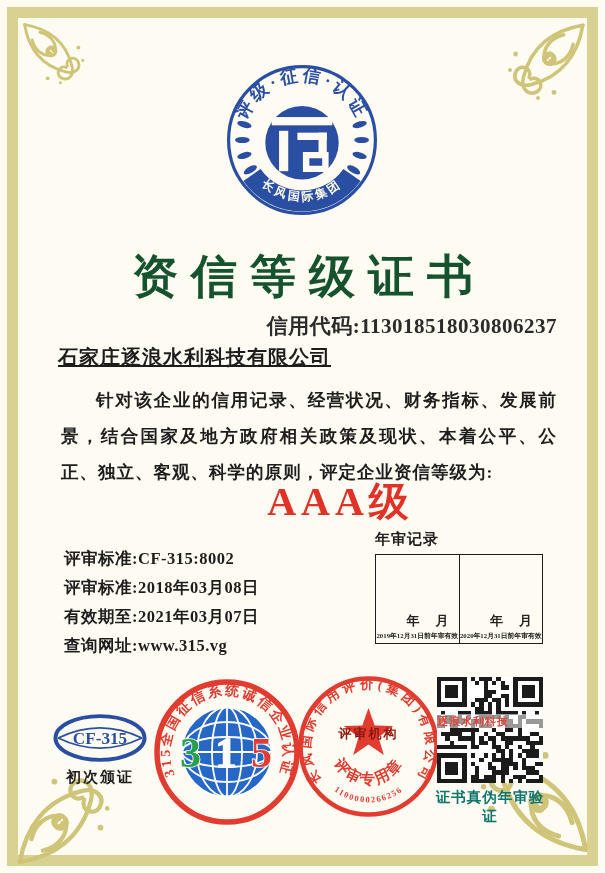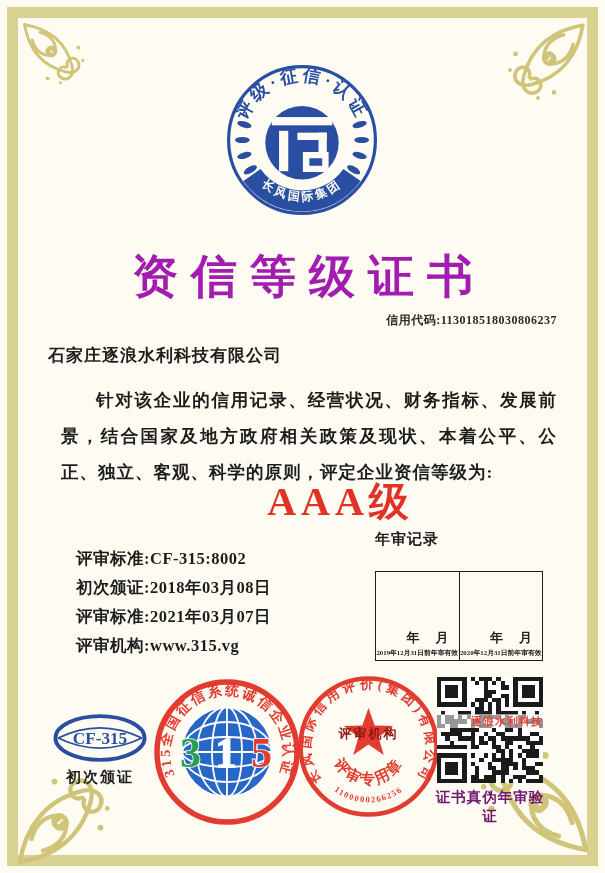--- a/index.html
+++ b/index.html
@@ -10,59 +10,59 @@
   }
   .frame{position:absolute;inset:7px;border:11px solid #d9d192;pointer-events:none;}
   .flourish{position:absolute;pointer-events:none;}
   .fl-tl{left:22px;top:22px;width:64px;height:64px;}
   .fl-tr{left:506px;top:22px;width:80px;height:80px;transform:scaleX(-1);}
   .fl-bl{left:16px;top:770px;width:96px;height:96px;transform:scaleY(-1);}
   .fl-br{left:478px;top:742px;width:112px;height:112px;transform:scale(-1,-1);}
   .emblem{position:absolute;left:224px;top:62px;width:156px;height:156px;}
   .title{
     position:absolute;left:0;top:246px;width:605px;text-align:center;
-    font-size:46px;font-weight:bold;letter-spacing:13px;color:#a21caf;text-indent:13px;
+    font-size:46px;font-weight:bold;letter-spacing:13px;color:#14532d;text-indent:13px;
   }
   .credit-code{
     position:absolute;left:0;top:312px;width:557px;text-align:right;
-    font-size:12px;font-weight:bold;color:#2b2b2b;letter-spacing:.5px;
+    font-size:21px;font-weight:bold;color:#2b2b2b;letter-spacing:.5px;
   }
   .company{
-    position:absolute;left:48px;top:344px;width:480px;
-    font-size:17px;font-weight:bold;color:#1d1d1d;letter-spacing:1px;
+    position:absolute;left:58px;top:344px;width:480px;
+    font-size:20px;font-weight:bold;color:#1d1d1d;letter-spacing:1px;text-decoration:underline;
   }
   .statement{
     position:absolute;left:57px;top:378px;width:496px;margin:4px;
     font-size:17.5px;font-weight:bold;line-height:36px;color:#1d1d1d;
     text-align:justify;text-indent:2em;letter-spacing:1px;
   }
   .rating{
     position:absolute;left:0;top:474px;width:605px;text-align:center;
     font-size:40px;font-weight:bold;color:#e03227;letter-spacing:5px;margin-left:38px;
   }
-  .details{position:absolute;left:76px;top:544px;width:300px;}
+  .details{position:absolute;left:64px;top:544px;width:300px;}
   .details .line{font-size:16.5px;font-weight:bold;line-height:29px;color:#1d1d1d;letter-spacing:.5px;}
   .annual{position:absolute;left:375px;top:530px;width:168px;}
-  .annual .annual-title{font-size:15px;font-weight:bold;color:#1d1d1d;margin-bottom:22px;letter-spacing:1px;}
+  .annual .annual-title{font-size:15px;font-weight:bold;color:#1d1d1d;margin-bottom:5px;letter-spacing:1px;}
   .annual .grid{display:flex;border:1.5px solid #1d1d1d;height:88px;}
   .annual .cell{flex:1;display:flex;flex-direction:column;justify-content:flex-end;min-width:0;}
   .annual .cell + .cell{border-left:1.5px solid #1d1d1d;}
   .annual .ym{display:flex;justify-content:flex-end;gap:16px;padding:0 10px 1px 0;font-size:13px;font-weight:bold;}
   .annual .note{font-size:6.8px;font-weight:bold;text-align:center;white-space:nowrap;padding-bottom:2px;letter-spacing:0;}
   .cf-badge{position:absolute;left:50px;top:713px;width:100px;height:50px;}
   .cf-caption{position:absolute;left:40px;top:768px;width:120px;text-align:center;font-size:15px;font-weight:bold;letter-spacing:2px;color:#1d1d1d;}
   .globe-badge{position:absolute;left:152px;top:677px;width:150px;height:150px;}
   .seal-badge{position:absolute;left:296px;top:674px;width:145px;height:145px;}
   .qr-wrap{position:absolute;left:437px;top:677px;width:106px;height:106px;background:#fff;}
   .qr-overlay{
-    position:absolute;left:437px;top:714px;width:106px;text-align:right;
+    position:absolute;left:437px;top:714px;width:106px;text-align:left;
     font-size:11px;font-weight:bold;color:#e04438;letter-spacing:1px;
     background:rgba(255,255,255,.55);line-height:14px;
   }
-  .qr-caption{position:absolute;left:430px;top:788px;width:120px;text-align:center;font-size:14.5px;font-weight:bold;color:#701a75;letter-spacing:1px;}
+  .qr-caption{position:absolute;left:430px;top:788px;width:120px;text-align:center;font-size:14.5px;font-weight:bold;color:#0f766e;letter-spacing:1px;}
   svg text{font-family:"Liberation Serif","DejaVu Serif",serif;}
 </style>
 </head>
 <body>
 
 <div class="page">
 
   <div class="frame"></div>
 
   <svg width="0" height="0" style="position:absolute">
@@ -151,23 +151,23 @@
 
   <div class="title">资信等级证书</div>
   <div class="credit-code">信用代码:113018518030806237</div>
 
   <div class="company">石家庄逐浪水利科技有限公司</div>
   <p class="statement">针对该企业的信用记录、经营状况、财务指标、发展前景，结合国家及地方政府相关政策及现状、本着公平、公正、独立、客观、科学的原则，评定企业资信等级为:</p>
   <div class="rating">AAA级</div>
 
   <div class="details">
     <div class="line">评审标准:CF-315:8002</div>
-    <div class="line">初次颁证:2018年03月08日</div>
-    <div class="line">评审标准:2021年03月07日</div>
-    <div class="line">评审机构:www.315.vg</div>
+    <div class="line">评审标准:2018年03月08日</div>
+    <div class="line">有效期至:2021年03月07日</div>
+    <div class="line">查询网址:www.315.vg</div>
   </div>
 
   <div class="annual">
     <div class="annual-title">年审记录</div>
     <div class="grid">
       <div class="cell">
         <div class="ym">
           <span>年</span>
           <span>月</span>
         </div>

